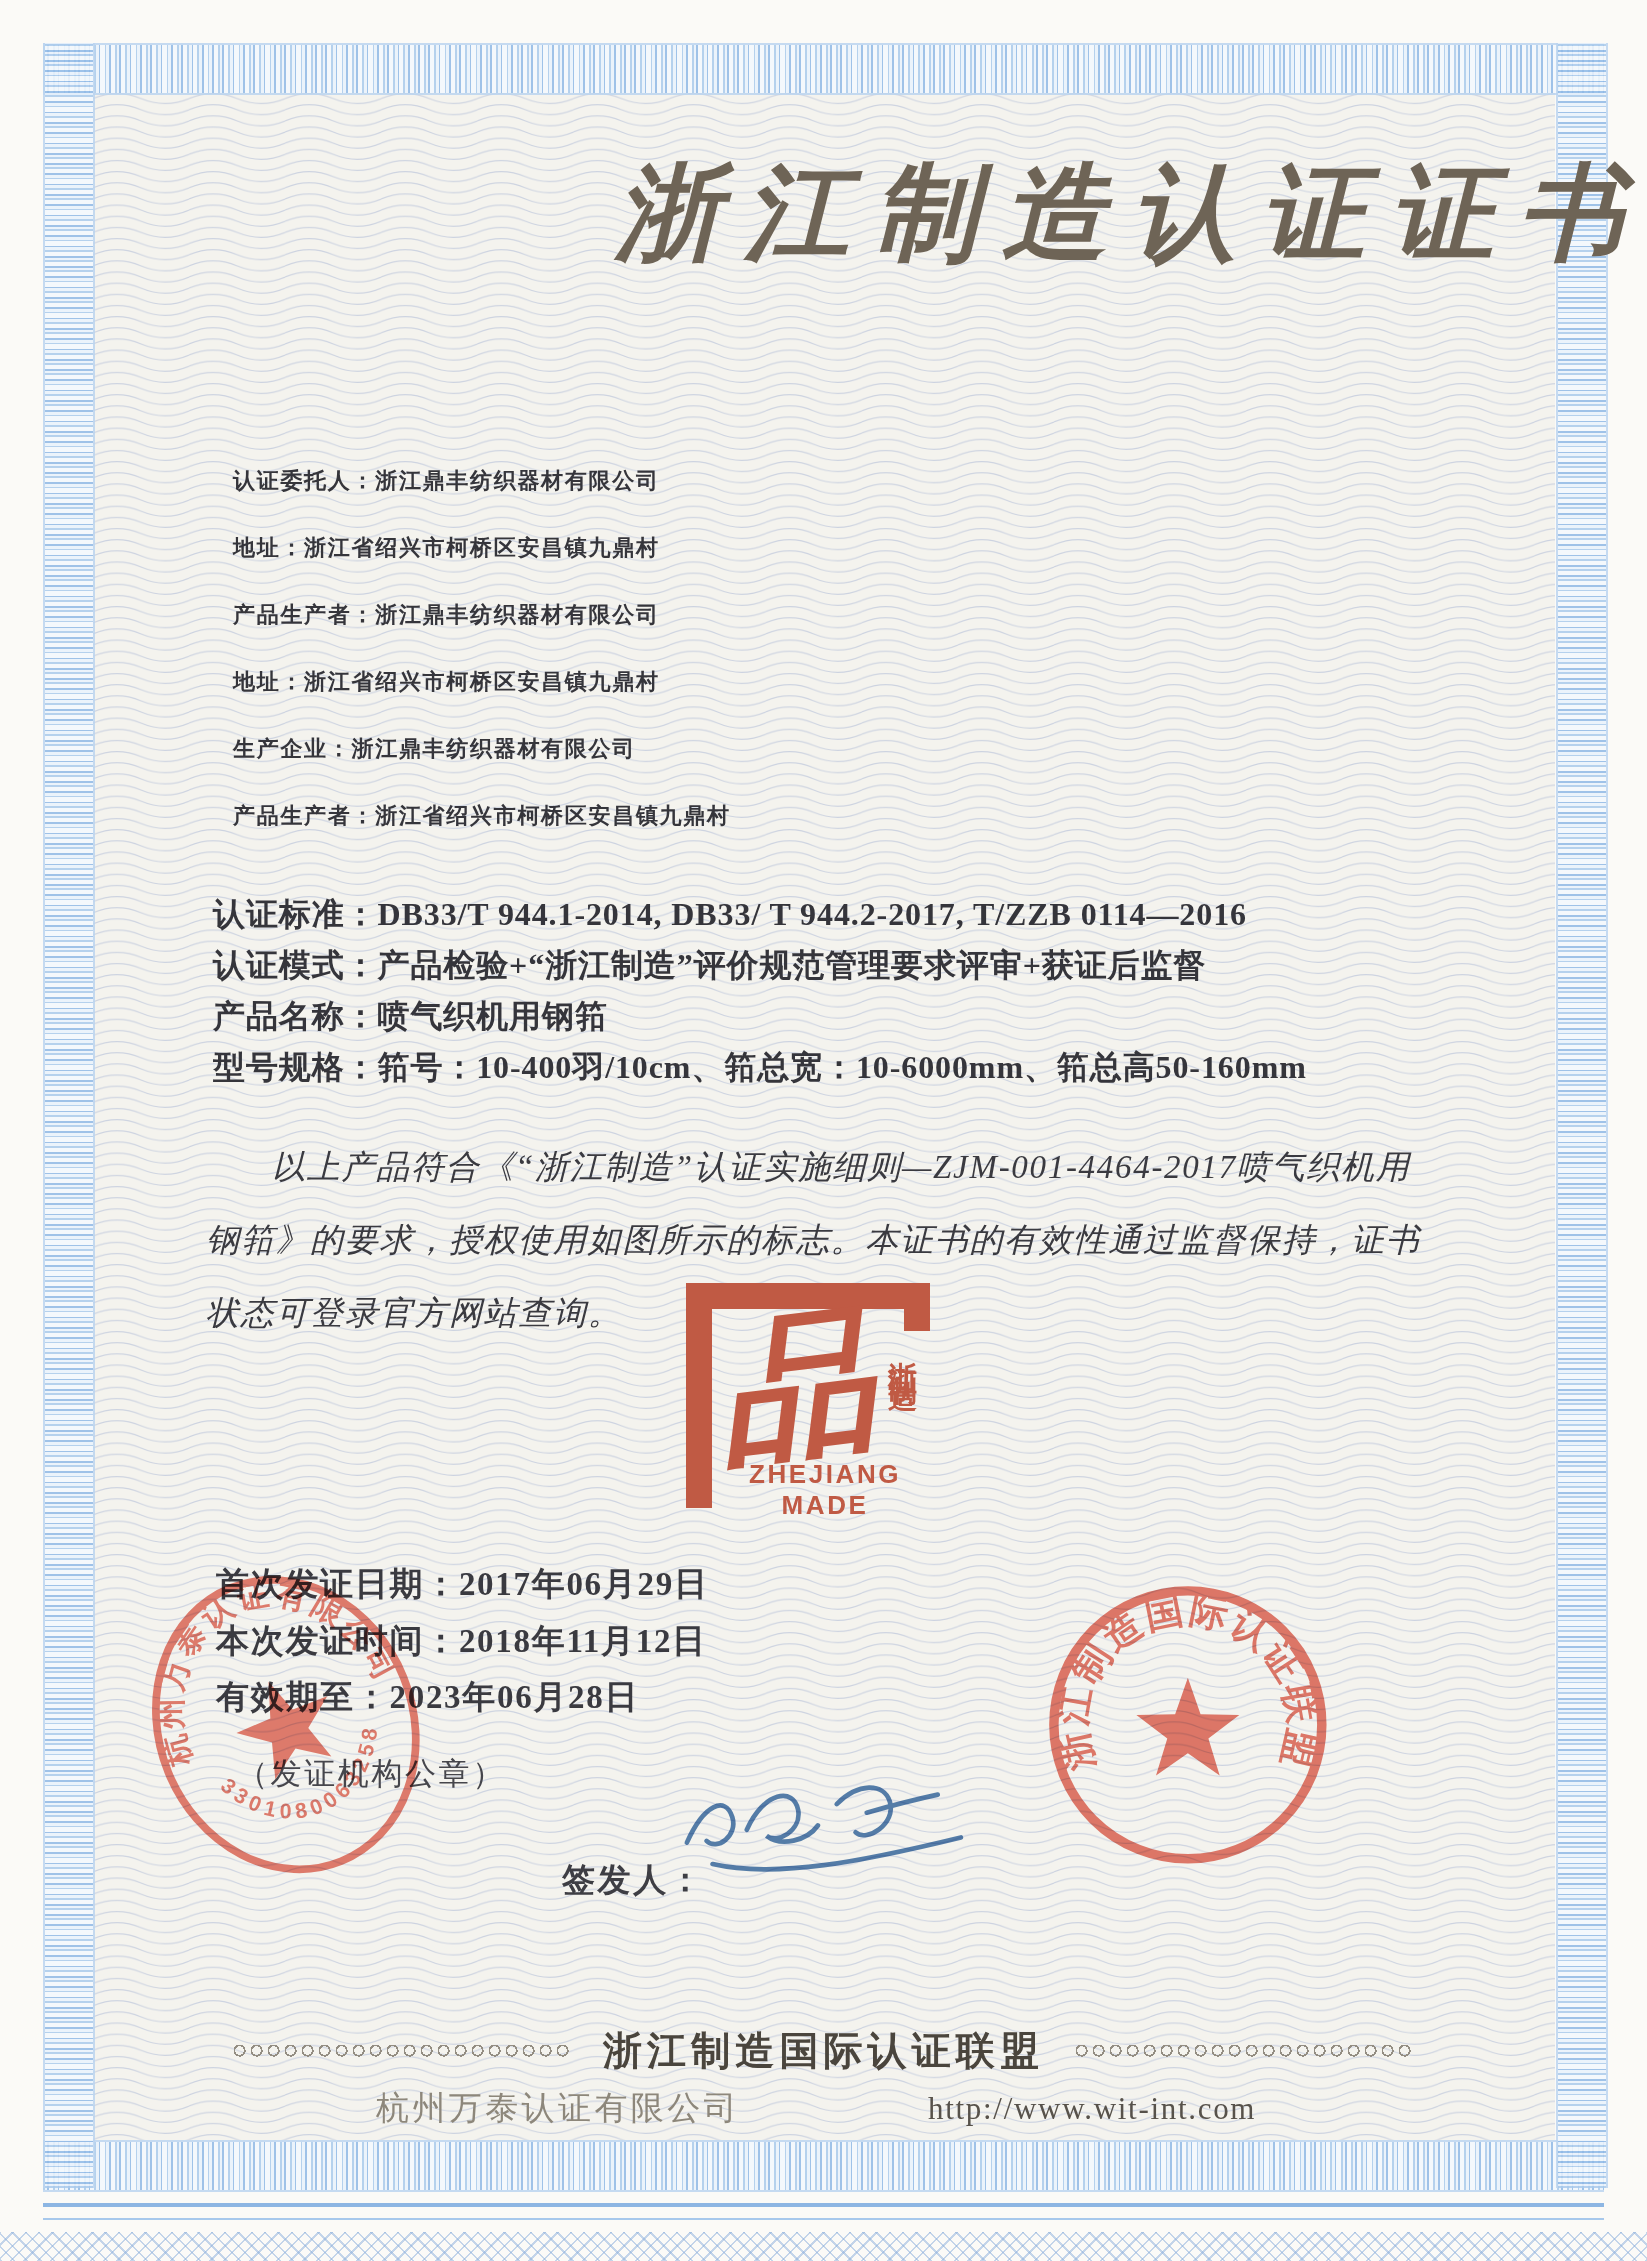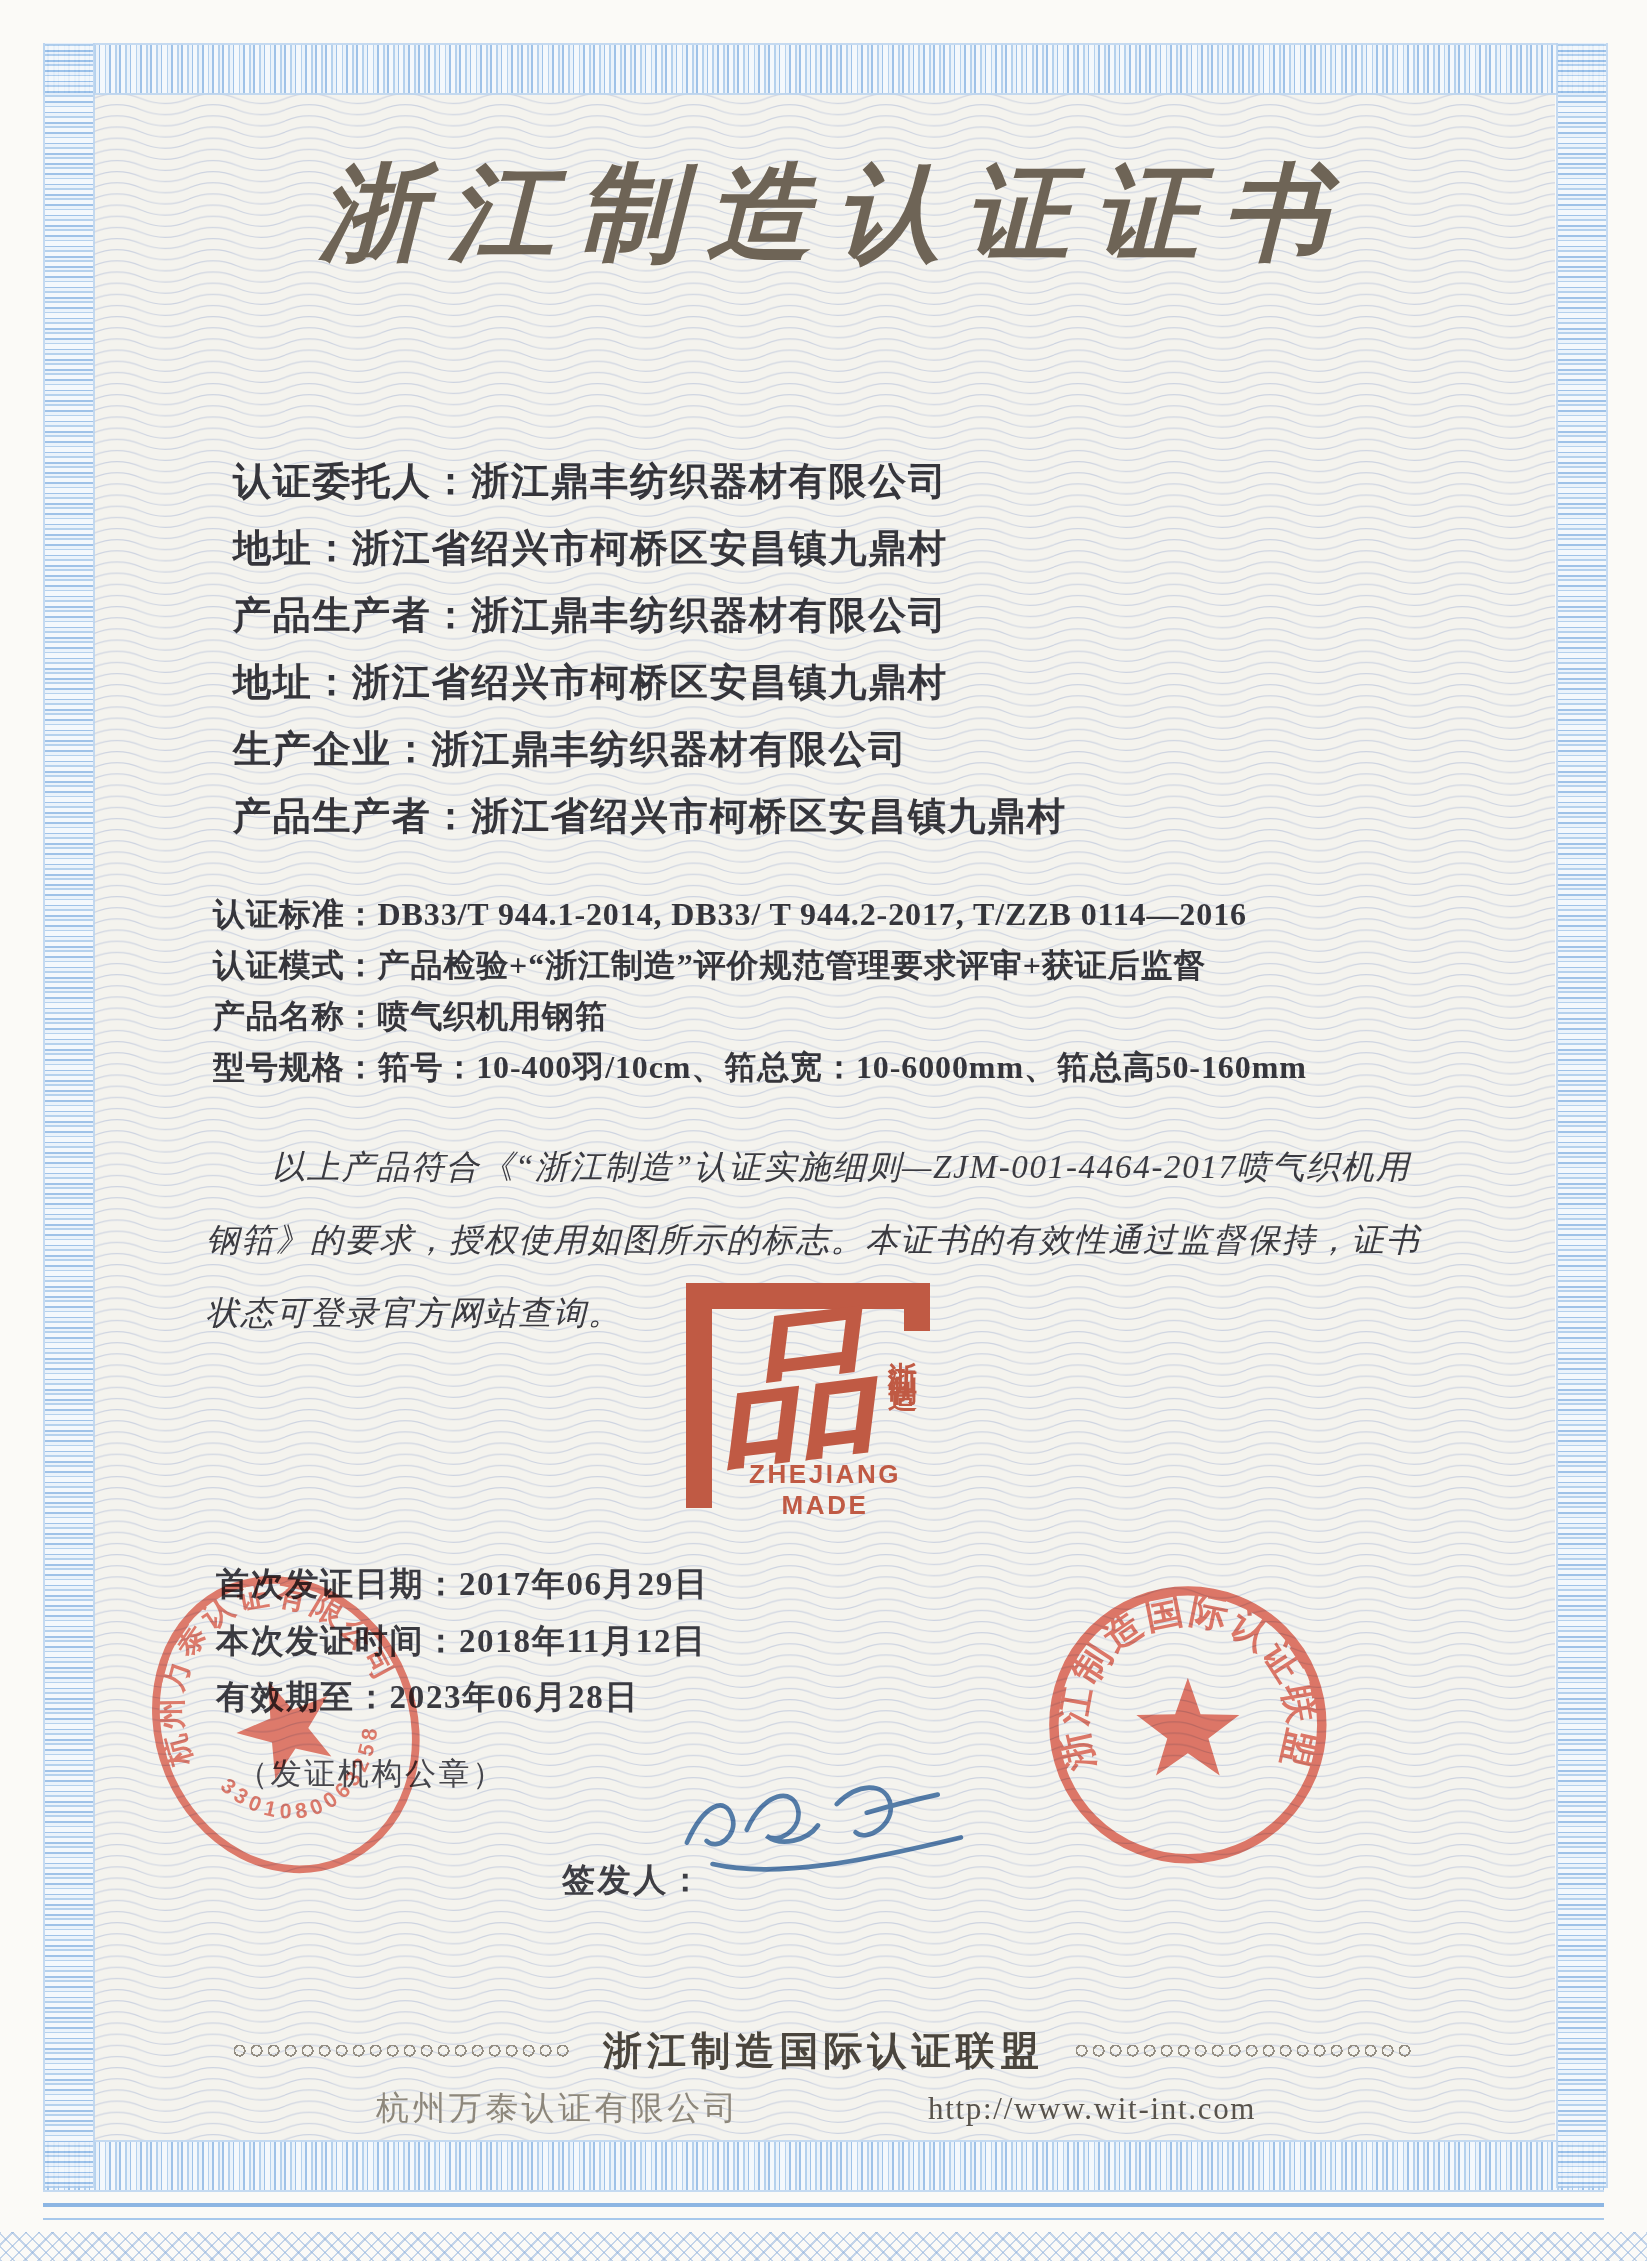--- a/index.html
+++ b/index.html
@@ -35,32 +35,32 @@
   .bline2 { position:absolute; left:43px; right:43px; top:2218px; height:1.7px; background:#a7c8ec; }
   .lattice {
     position:absolute; left:0; right:0; top:2232px; height:29px;
     background:
       repeating-linear-gradient(45deg, rgba(140,175,220,.5) 0 1.7px, transparent 1.7px 9.4px),
       repeating-linear-gradient(-45deg, rgba(140,175,220,.5) 0 1.7px, transparent 1.7px 9.4px);
   }
 
   
   .title {
-    position:absolute; left:0; right:0; top:144px; text-align:center;
+    position:absolute; left:0; right:0; top:144px; text-align:right;
     font-size:105px; font-weight:bold; font-style:italic;
     color:#6e6456; letter-spacing:24px; text-indent:24px;
   }
   .certno {
     position:absolute; left:0; right:0; top:365px; text-align:center;
     font-size:39px; font-weight:bold; color:#3e3e44; letter-spacing:1.7px;
   }
   .certno .num { font-family:"Liberation Sans","DejaVu Sans",sans-serif; letter-spacing:2.6px; }
 
   .info  { position:absolute; left:233px; top:463px; }
-  .info .line  { line-height:36px; margin-bottom:31px; font-size:38px; font-weight:bold; color:#35353b; letter-spacing:1.7px; }
+  .info .line  { line-height:36px; margin-bottom:31px; font-size:22px; font-weight:bold; color:#35353b; letter-spacing:1.7px; }
   .specs { position:absolute; left:213px; top:897px; }
   .specs .line { line-height:34px; margin-bottom:17px; font-size:32px; font-weight:bold; color:#35353b; letter-spacing:0.9px; }
 
   .statement {
     position:absolute; left:206px; top:1131px; width:1237px;
     font-size:33px; line-height:73px; color:#3a3a40; letter-spacing:1.7px;
     text-indent:2em; font-style:italic;
   }
 
   

